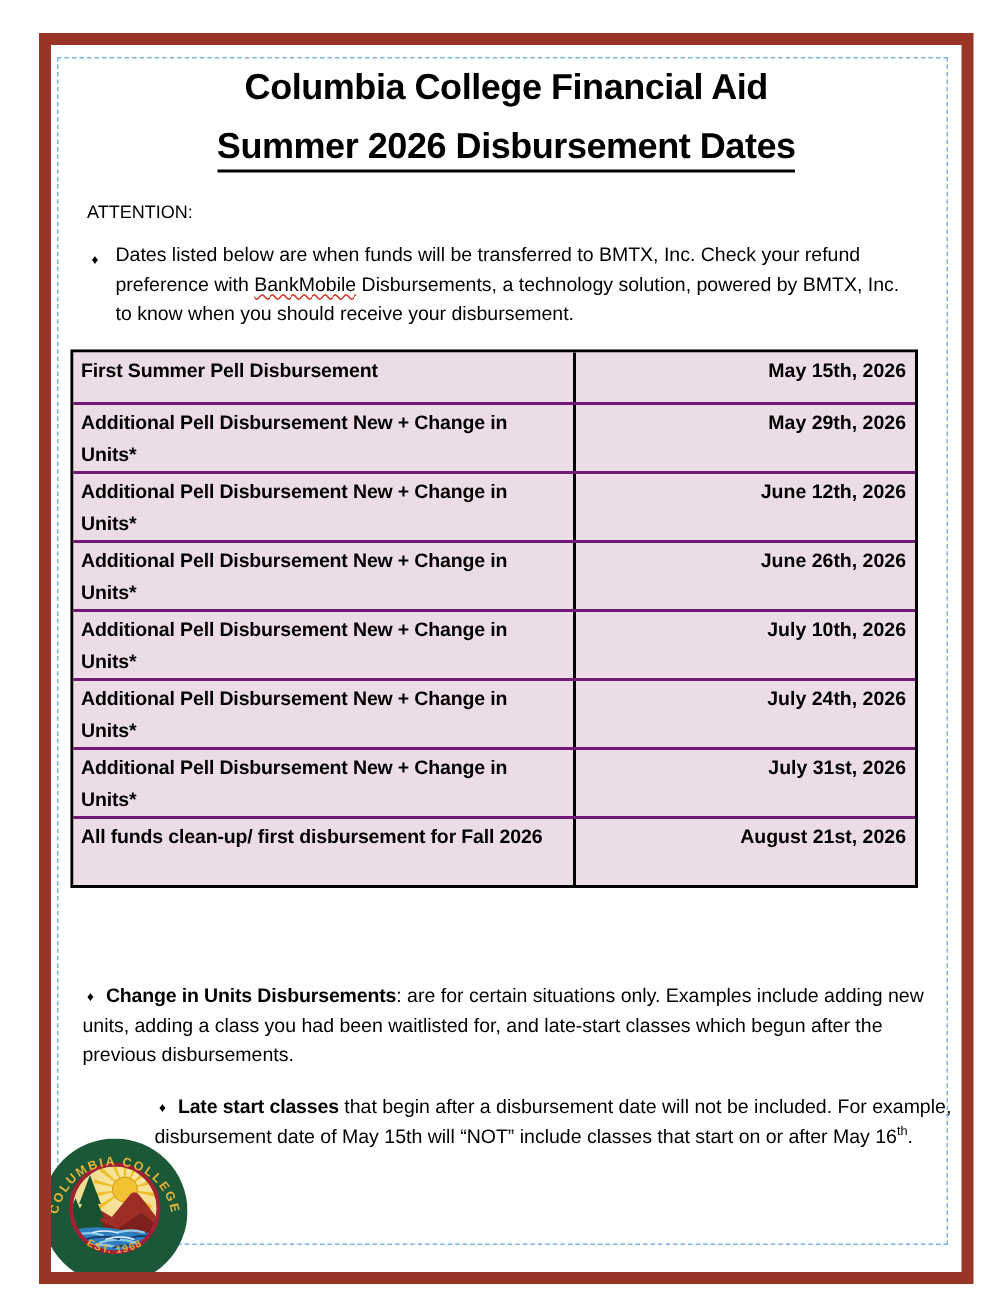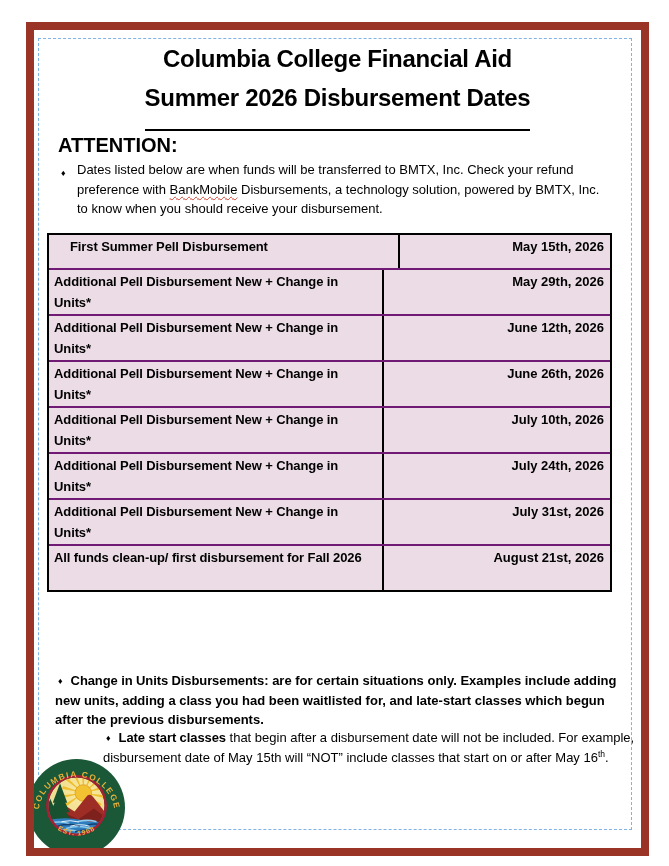--- a/index.html
+++ b/index.html
@@ -8,44 +8,44 @@
 
   .frame { position:absolute; left:26px; top:22px; width:623px; height:834px;
            box-sizing:border-box; border:8px solid #993427; background:#fff; overflow:hidden; }
   .dashed { position:absolute; left:4px; top:8px; width:592px; height:790px;
             border:1px dashed #7fb3e6; z-index:1; }
 
   .title1 { position:absolute; left:0; right:0; top:15px; text-align:center;
             font-size:24px; font-weight:bold; letter-spacing:-0.3px; z-index:2; }
   .title2row { position:absolute; left:0; right:0; top:54px; text-align:center; z-index:2; }
   .title2 { font-size:24px; font-weight:bold; letter-spacing:-0.3px;
-            border-bottom:2.5px solid #000; padding-bottom:18px; }
+            border-bottom:2.5px solid #000; padding-bottom:2px; }
 
-  .attention { position:absolute; left:24px; top:104px; font-size:20px; font-weight:bold; z-index:2; }
+  .attention { position:absolute; left:24px; top:104px; font-size:12px; font-weight:normal; z-index:2; }
 
   .intro { position:absolute; left:25px; top:130px; width:552px; box-sizing:border-box;
            padding-left:18px; font-size:13px; line-height:19.5px; z-index:2; }
   .intro .bullet { position:absolute; left:2px; top:4px; font-size:9px; }
   .squiggle { text-decoration:underline; text-decoration-style:wavy;
               text-decoration-color:#d23f2f; text-decoration-thickness:1px; text-underline-offset:2px; }
 
   .dtable { position:absolute; left:13px; top:203px; width:565px; box-sizing:border-box;
             border:2.5px solid #000; z-index:2; background:#ecdce6; }
   .trow { display:flex; min-height:46px; box-sizing:border-box; }
   .trow + .trow { border-top:2px solid #701a75; }
-  .trow:nth-child(1) { min-height:33px;margin-left:16px; }
+  .trow:nth-child(1) { min-height:33px; }
   .trow:nth-child(9) { min-height:54px; }
   .tc-l { width:335px; box-sizing:border-box; border-right:2px solid #000;
           padding:1px 8px 1px 5px; font-size:13px; font-weight:bold; line-height:21px;
           letter-spacing:-0.1px; background:#ecdce6; }
   .tc-r { flex:1; box-sizing:border-box; padding:2px 6px 1px 4px; font-size:13px;
           font-weight:bold; line-height:20px; text-align:right; background:#ecdce6; }
 
   .fn { position:absolute; left:21px; width:578px; font-size:13px; line-height:19px; z-index:2; }
-  #fn1 { top:641px;font-weight:bold; }
+  #fn1 { top:624px; }
   #fn2 { top:698px;margin-left:48px; }
   .fn .bullet-inline { font-size:9px; margin:0 8px 0 3px; vertical-align:1.5px; }
   .fn b { letter-spacing:-0.1px; }
   .fn sup { font-size:8.5px; line-height:0; }
 
   .logo { position:absolute; left:-6px; top:729px; width:97px; height:97px; z-index:3; }
   .logo svg text { font-family:"Liberation Sans", sans-serif; font-weight:bold; }
 </style>
 </head>
 <body>

